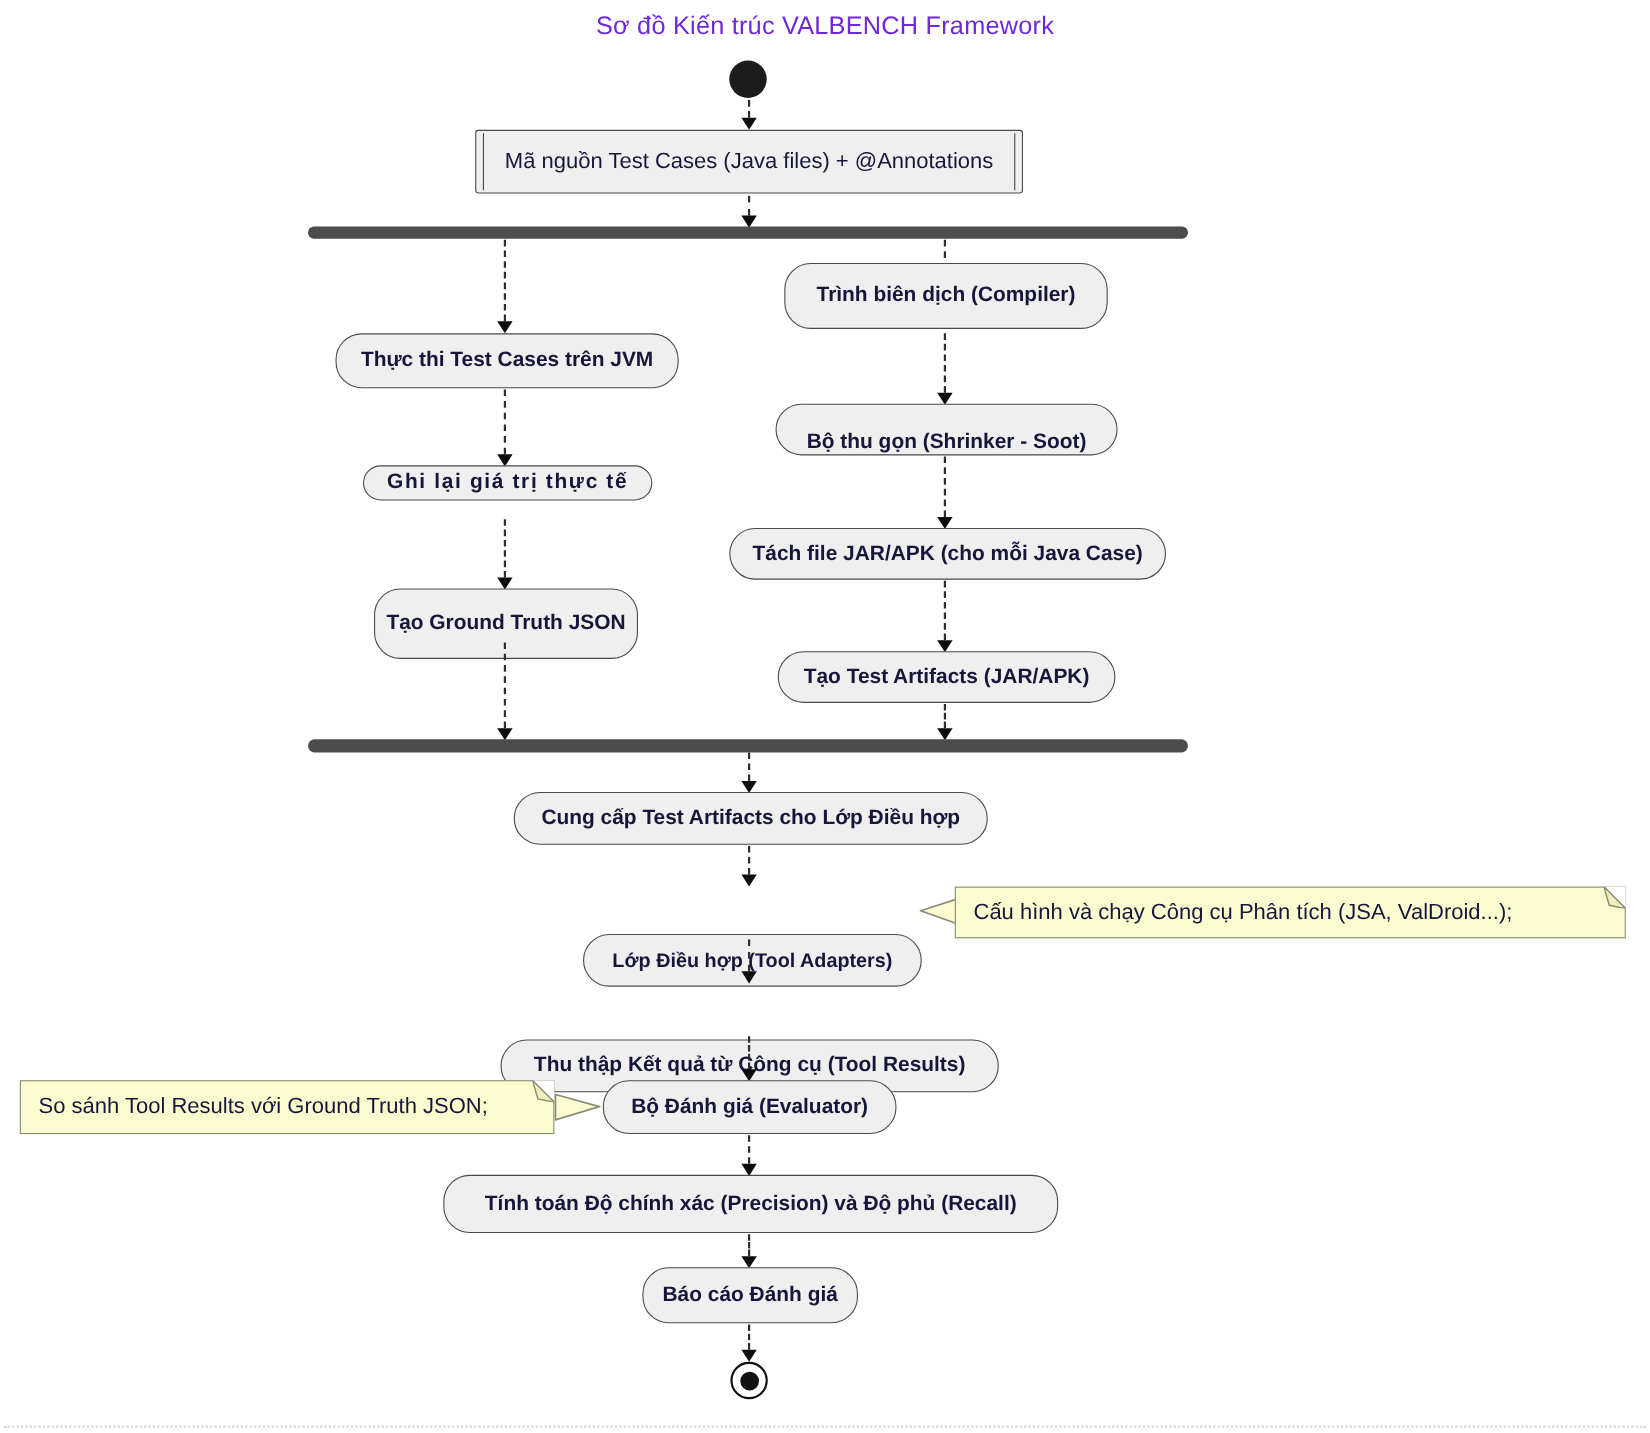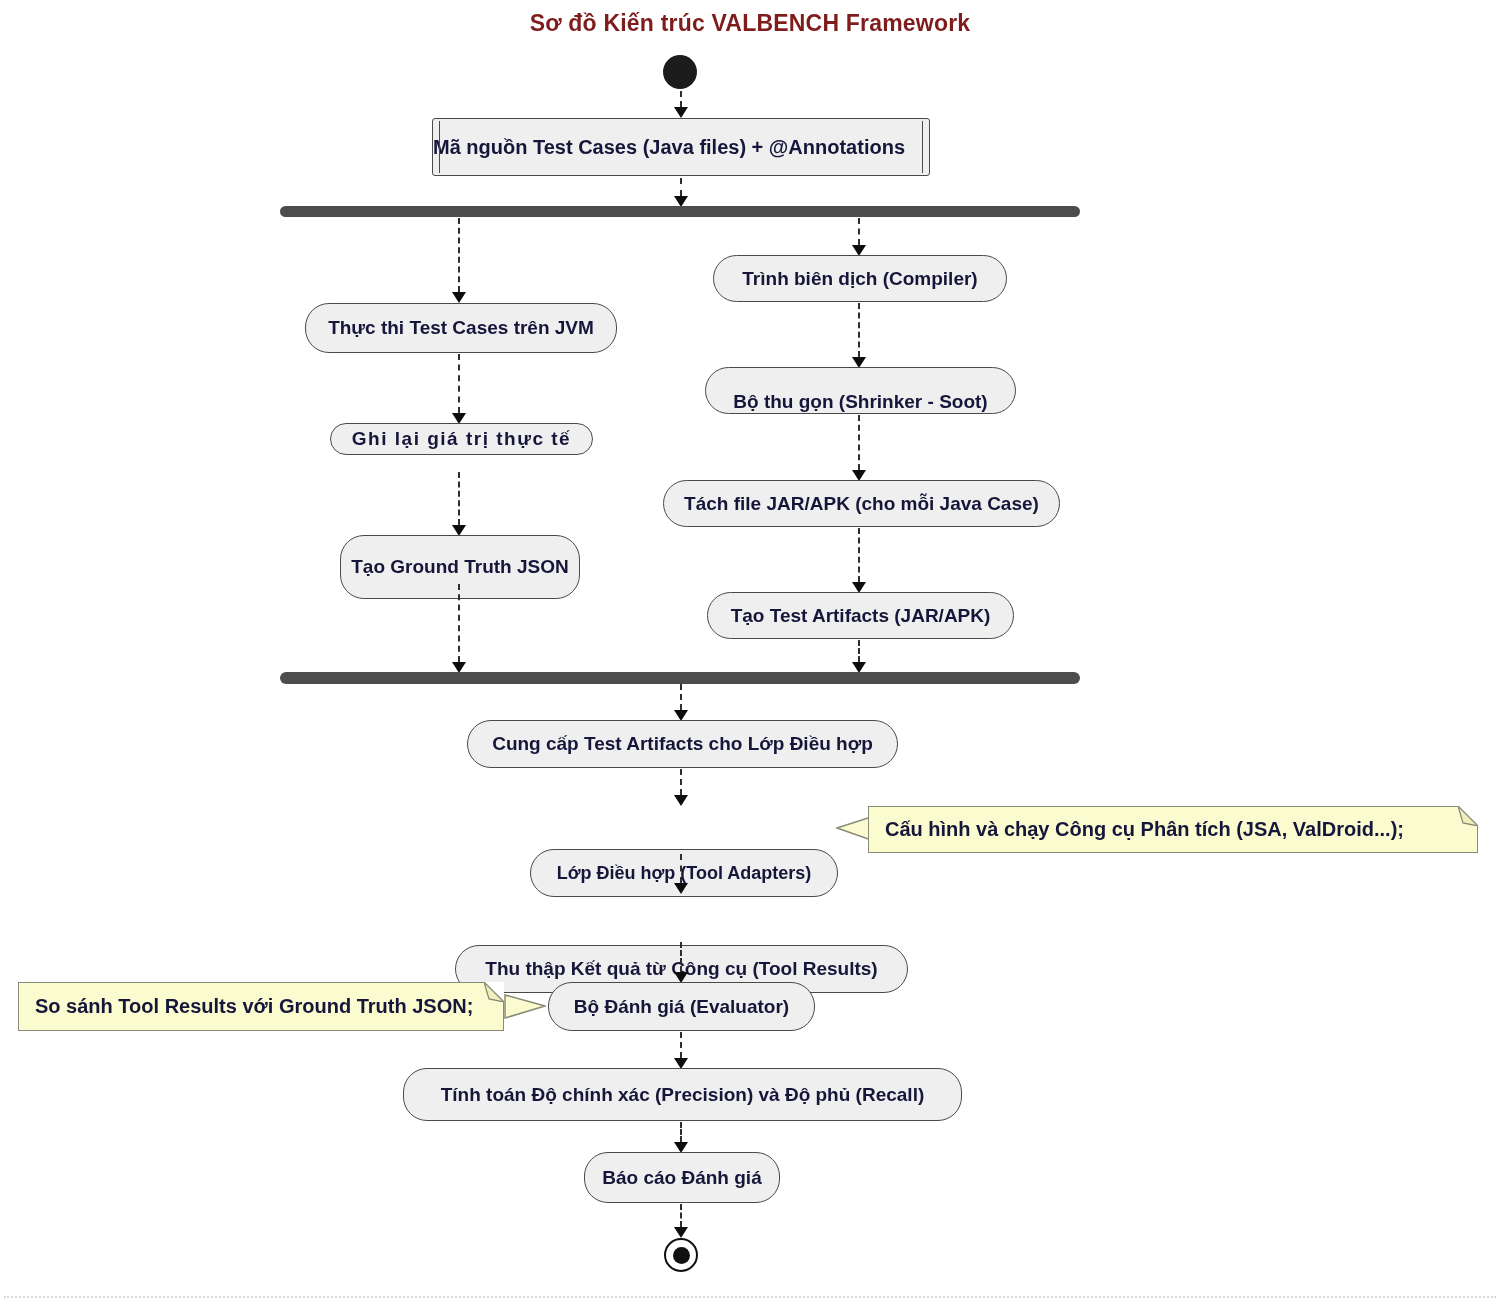--- a/index.html
+++ b/index.html
@@ -5,21 +5,21 @@
   html,body{margin:0;padding:0;background:#ffffff;}
   .canvas{
     position:relative;
     width:1500px;height:1303px;
     background:#ffffff;
     font-family:"Liberation Sans", sans-serif;
     overflow:hidden;
   }
   .title{
     position:absolute;left:0;top:10px;width:1500px;
-    text-align:center;font-size:23px;font-weight:bold;color:#7f1d1d;
+    text-align:center;font-size:23px;font-weight:normal;color:#6d28d9;
     letter-spacing:0.2px;
   }
   
   .act{
     position:absolute;
     background:#efefef;
     border:1.7px solid #4a4a4a;
     border-radius:24px;
     display:flex;align-items:center;justify-content:center;
     text-align:center;
@@ -27,22 +27,22 @@
     white-space:nowrap;
     box-sizing:border-box;
     padding:0 10px;
   }
   
   .io{
     border-radius:3px;
     position:absolute;
     background:#efefef;
     border:1.6px solid #4a4a4a;
-    display:flex;align-items:center;
-    font-size:20px;font-weight:bold;color:#16163a;
+    display:flex;align-items:center;justify-content:center;
+    font-size:20px;font-weight:normal;color:#16163a;
     white-space:nowrap;box-sizing:border-box;
   }
   .io::before,.io::after{
     content:"";position:absolute;top:2px;bottom:2px;width:0;
     border-left:1.6px solid #4a4a4a;
   }
   .io::before{left:6px;}
   .io::after{right:6px;}
   
   .bar{
@@ -72,21 +72,21 @@
     box-sizing:border-box;
   }
   .end-node .dot{width:17px;height:17px;border-radius:50%;background:#111;}
   
   .note{
     position:absolute;
     background:#fbfbd0;
     border:1.6px solid #8a8a78;
     display:flex;align-items:center;
     padding:0 20px 0 16px;
-    font-size:20px;font-weight:bold;color:#16163a;
+    font-size:20px;font-weight:normal;color:#16163a;
     white-space:nowrap;box-sizing:border-box;
   }
   .fold{position:absolute;top:-1px;right:-1px;}
   .pointer{position:absolute;}
   .bottom-dots{
     position:absolute;left:4px;right:4px;bottom:5px;height:0;
     border-top:2px dotted #d9d9d9;
   }
 </style>
 </head>
@@ -113,21 +113,21 @@
   <div class="bar" style="left:280px;top:206px;width:800px;"></div>
 
   <div class="conn" style="left:858px;top:218px;height:27px;">
       <span class="ahead"></span>
     </div>
 
   <div class="conn" style="left:458px;top:218px;height:74px;">
       <span class="ahead"></span>
     </div>
 
-  <div class="act" style="left:713px;top:255px;width:294px;height:47px;">
+  <div class="act" style="left:713px;top:239px;width:294px;height:60px;">
     <span>Trình biên dịch (Compiler)</span>
   </div>
   <div class="conn" style="left:858px;top:303px;height:54px;">
       <span class="ahead"></span>
     </div>
   <div class="act" style="left:705px;top:367px;width:311px;height:47px;align-items:flex-end;">
     <span>Bộ thu gọn (Shrinker - Soot)</span>
   </div>
   <div class="conn" style="left:858px;top:415px;height:55px;">
       <span class="ahead"></span>

